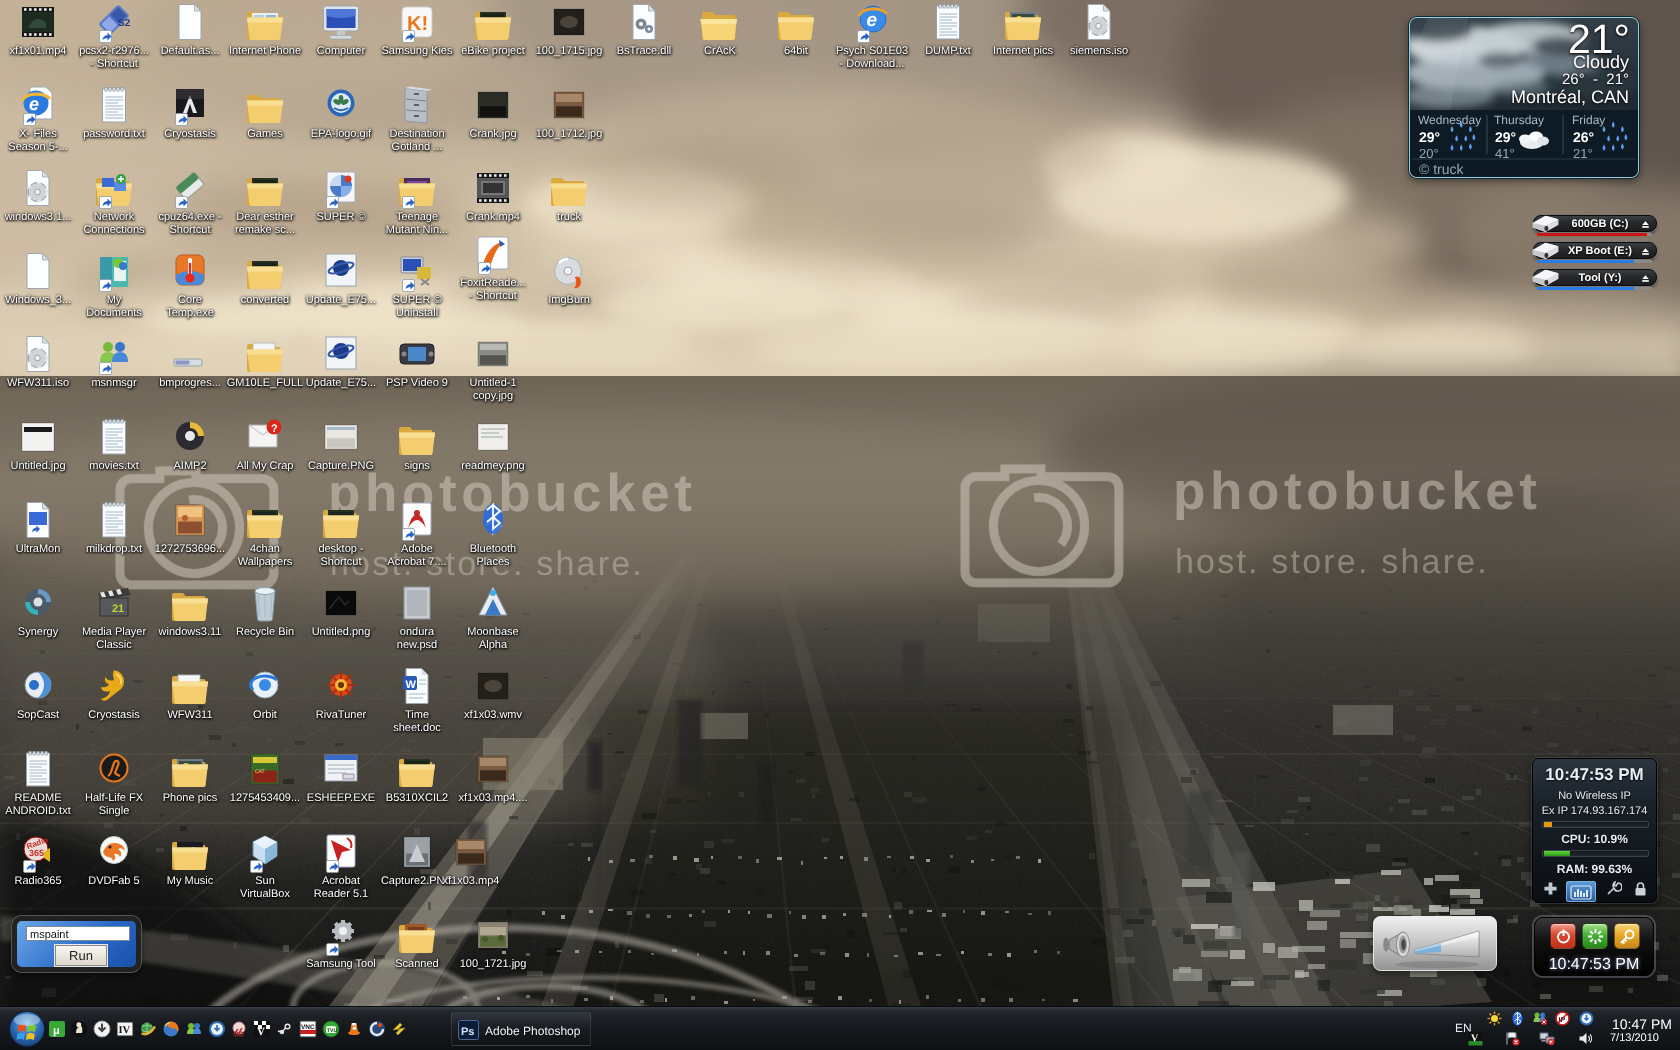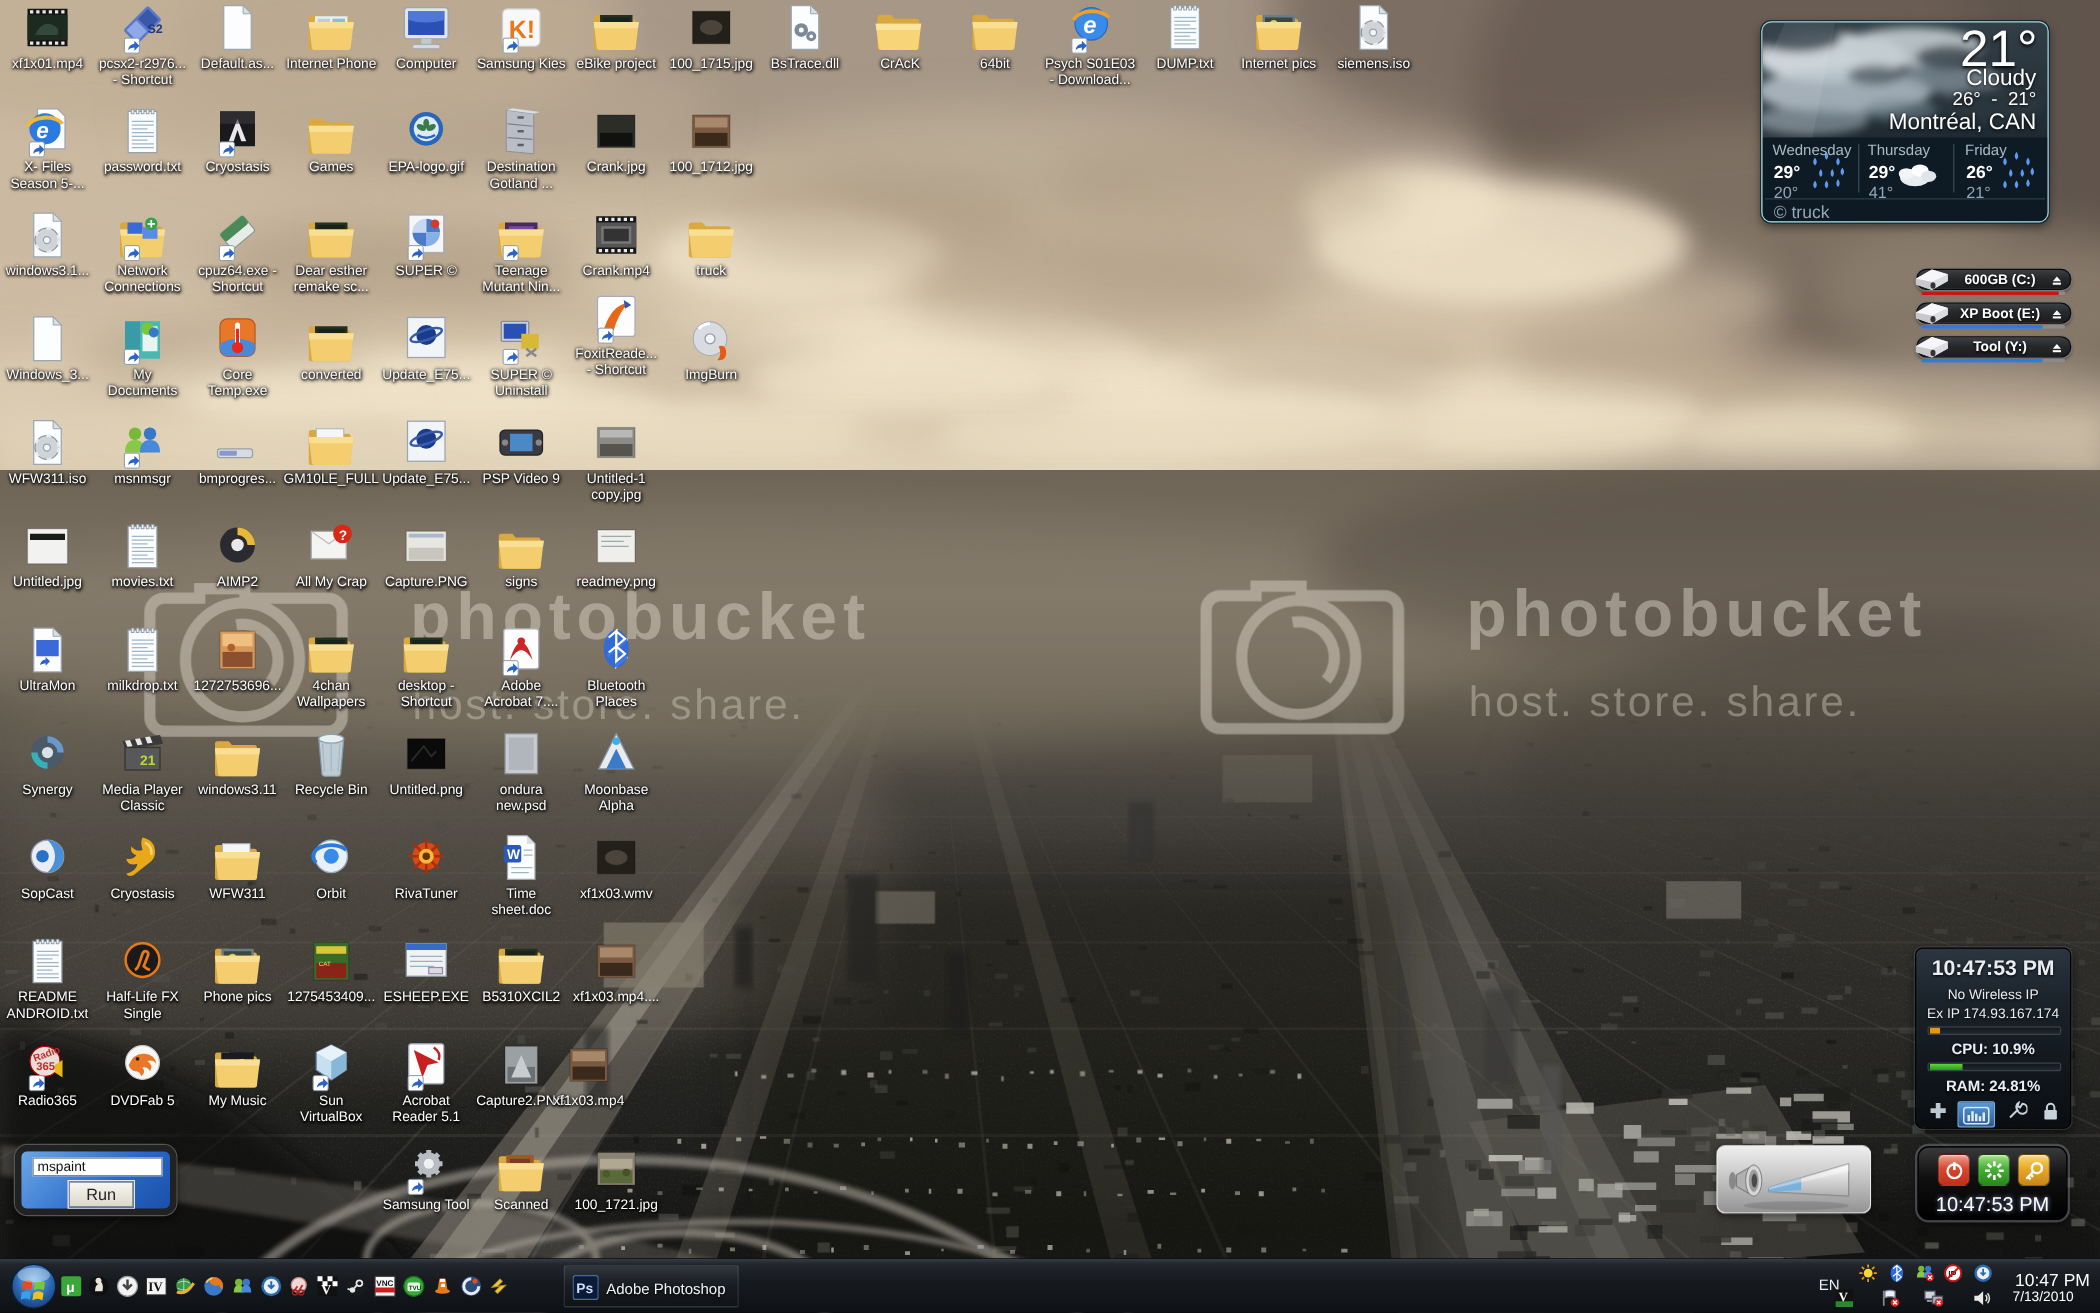--- a/index.html
+++ b/index.html
@@ -2117,21 +2117,21 @@
 <div class="sc0" style="top:6px;font-size:17px;font-weight:bold">10:47:53 PM</div>
 <div class="sc0" style="top:31px;font-size:11px">No Wireless IP</div>
 <div class="sc0" style="top:46px;font-size:11px">Ex IP 174.93.167.174</div>
 <div class="sbar" style="top:62px">
       <div style="width:8px;height:100%;background:#e8960a;margin-left:1px"></div>
     </div>
 <div class="sc0" style="top:73px;font-size:12px;font-weight:bold">CPU: 10.9%</div>
 <div class="sbar" style="top:91px">
       <div style="width:26px;height:100%;background:linear-gradient(#5fd83a,#2a9a18);margin-left:1px"></div>
     </div>
-<div class="sc0" style="top:103px;font-size:12px;font-weight:bold">RAM: 24.81%</div>
+<div class="sc0" style="top:103px;font-size:12px;font-weight:bold">RAM: 99.63%</div>
 <div id="sicons">
 <svg width="15" height="15" viewBox="0 0 16 16">
         <path d="M6 1.5 h4 v4.5 h4.5 v4 h-4.5 v4.5 h-4 v-4.5 H1.5 V6 h4.5 z" fill="#bcc8d2"></path>
       </svg>
 <span id="sact"><svg width="22" height="15" viewBox="0 0 22 15">
           <rect x="1" y="1" width="20" height="13" rx="2" fill="none" stroke="#dfeaf2" stroke-width="1.2"></rect>
           <g fill="#dfeaf2">
             <rect x="4" y="7" width="2" height="5"></rect>
             <rect x="7" y="4" width="2" height="8"></rect>
             <rect x="10" y="6" width="2" height="6"></rect>

